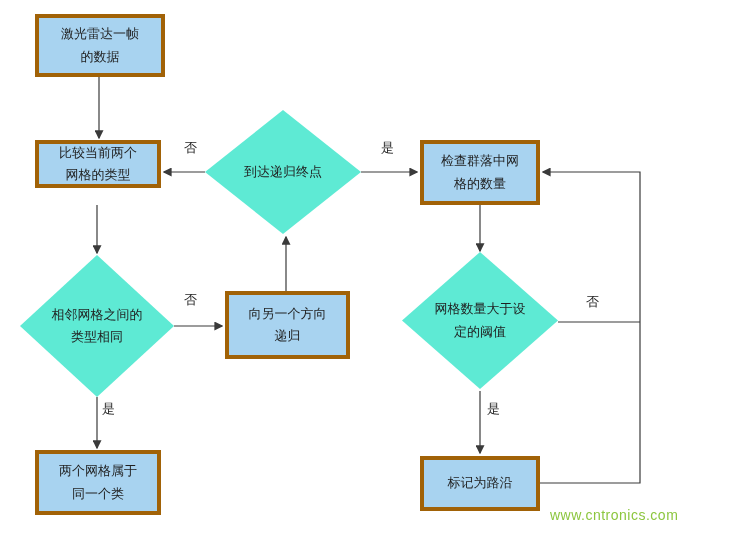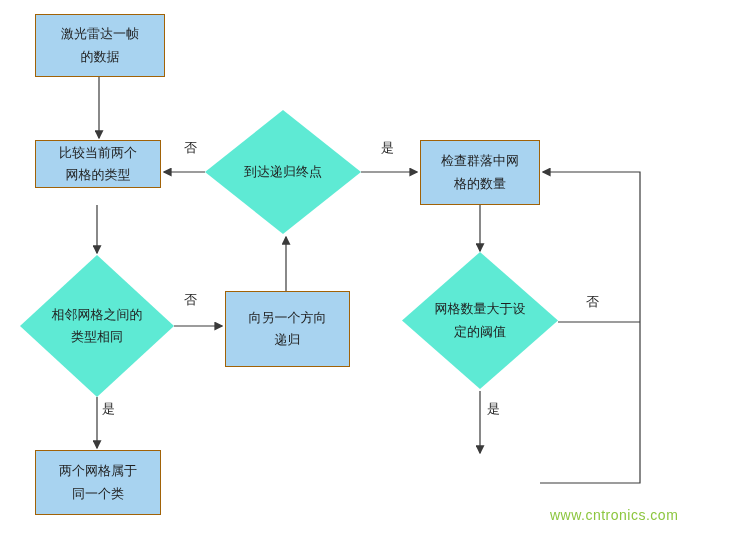--- a/index.html
+++ b/index.html
@@ -29,21 +29,21 @@
       color: #1f1f1f;
       font-size: 13px;
       line-height: 1.7;
       box-sizing: border-box;
     }
     .node .lbl {
       white-space: pre-line;
     }
     .rect {
       background: #a8d3f0;
-      border: 1px solid #a16207;
+      border: 4px solid #a16207;
     }
     .diamond {
       background: #5eead4;
       clip-path: polygon(50% 0%, 100% 50%, 50% 100%, 0% 50%);
     }
     .edge-label {
       position: absolute;
       font-size: 13px;
       color: #1f1f1f;
     }
@@ -99,35 +99,38 @@
 
   <div class="node rect" style="left:35px; top:450px; width:126px; height:65px">
     <span class="lbl">两个网格属于
 同一个类</span>
   </div>
 
   <div class="node diamond" style="left:205px; top:110px; width:156px; height:124px">
     <span class="lbl">到达递归终点</span>
   </div>
 
-  <div class="node rect" style="left:225px; top:291px; width:125px; height:76px">
+  <div class="node rect" style="left:225px; top:291px; width:125px; height:68px">
     <span class="lbl">向另一个方向
 递归</span>
   </div>
 
   <div class="node rect" style="left:420px; top:140px; width:120px; height:65px">
     <span class="lbl">检查群落中网
 格的数量</span>
   </div>
 
   <div class="node diamond" style="left:402px; top:252px; width:156px; height:137px">
     <span class="lbl">网格数量大于设
 定的阈值</span>
   </div>
 
+  <div class="node rect" style="left:420px; top:456px; width:120px; height:55px">
+    <span class="lbl">标记为路沿</span>
+  </div>
 
   <span class="edge-label" style="left:184px; top:139px">否</span>
   <span class="edge-label" style="left:381px; top:139px">是</span>
   <span class="edge-label" style="left:184px; top:291px">否</span>
   <span class="edge-label" style="left:102px; top:400px">是</span>
   <span class="edge-label" style="left:586px; top:293px">否</span>
   <span class="edge-label" style="left:487px; top:400px">是</span>
 
   <div class="watermark">www.cntronics.com</div>
 

